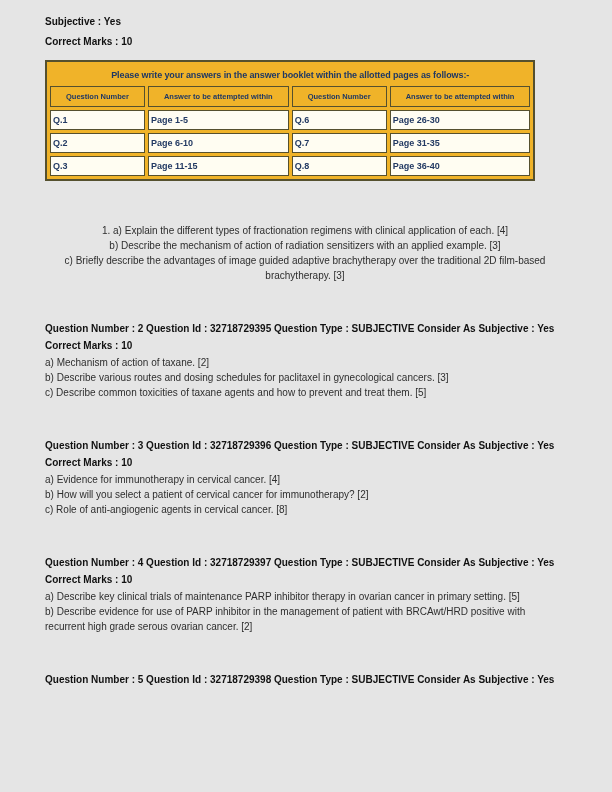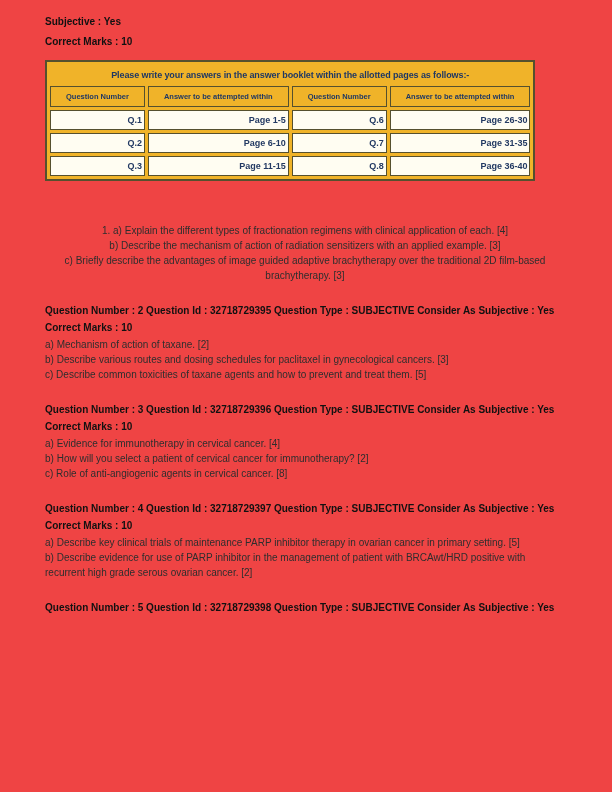--- a/index.html
+++ b/index.html
@@ -1,18 +1,18 @@
 <!DOCTYPE html>
 <html><head>
 <meta charset="utf-8">
 <style>
   html,body { margin:0; padding:0; background:#ffffff; }
   .page {
     width:612px; height:792px; box-sizing:border-box;
-    background:#ef4444; overflow:hidden;
+    background:#e5e5e5; overflow:hidden;
     padding:12px 45px 0 45px;
     font-family:"Liberation Sans", sans-serif;
   }
   .content { width:520px; }
 
   .top-bold-line { font-size:10px; font-weight:bold; color:#111111; line-height:20px; }
 
   table.booklet-table {
     margin-top:8px;
     border-collapse:separate; border-spacing:3px;
@@ -25,27 +25,27 @@
     text-align:center; white-space:nowrap; padding:5px 1px 3px 1px;
   }
   table.booklet-table th {
     font-size:7.5px; font-weight:bold; color:#1F3864;
     border:1px solid #55502e; background:transparent;
     padding:5px 15px; text-align:center; white-space:nowrap;
   }
   table.booklet-table td.cell {
     background:#FFFDF2; border:1px solid #55502e;
     color:#233A63; font-weight:bold; font-size:9px;
-    text-align:right; padding:4px 2px; white-space:nowrap;
+    text-align:left; padding:4px 2px; white-space:nowrap;
   }
 
   .q1-block { margin-top:42px;text-align:center; }
   .q-part { font-size:10px; color:#2e2e2e; line-height:15px; }
 
-  .q-block { margin-top:20px; }
+  .q-block { margin-top:38px; }
   .q-header { font-size:10px; font-weight:bold; color:#111111; line-height:15px; }
   .q-marks  { font-size:10px; font-weight:bold; color:#111111; line-height:15px; margin:2px 0; }
 </style>
 </head>
 <body>
 
 <div class="page">
   <div class="content">
 
     <div class="top-bold-line">Subjective : Yes</div>

